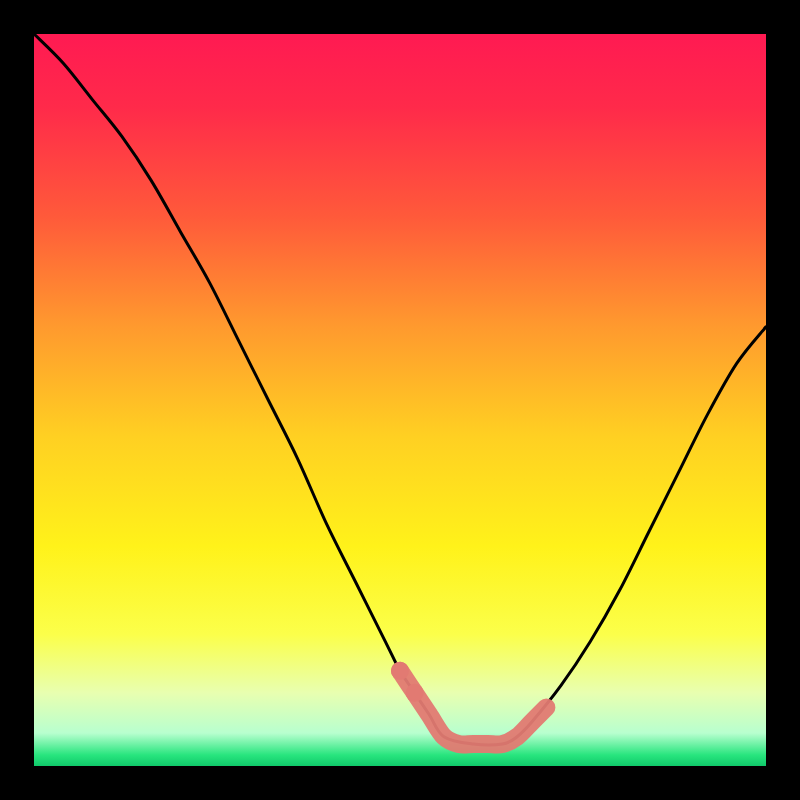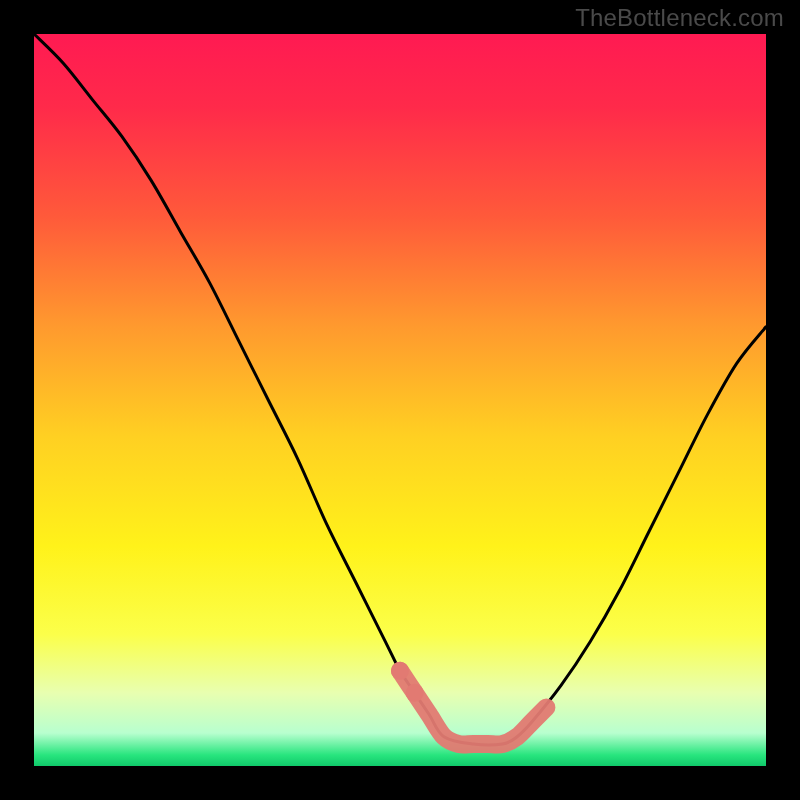--- a/index.html
+++ b/index.html
@@ -31,21 +31,20 @@
   svg {
     position: absolute;
     top: 0;
     left: 0;
   }
 </style>
 </head>
 <body>
 
 <div class="frame">
-  <div class="watermark">TheBottleneck.com</div>
   <svg id="chart-svg" width="800" height="800" viewBox="0 0 800 800">
     <defs>
       <linearGradient id="bg-grad" x1="0" y1="0" x2="0" y2="1">
           <stop offset="0.00%" stop-color="#ff1a52"></stop>
           <stop offset="10.00%" stop-color="#ff2a4a"></stop>
           <stop offset="25.00%" stop-color="#ff5a3a"></stop>
           <stop offset="40.00%" stop-color="#ff9a2e"></stop>
           <stop offset="55.00%" stop-color="#ffd022"></stop>
           <stop offset="70.00%" stop-color="#fff21a"></stop>
           <stop offset="82.00%" stop-color="#fbff4a"></stop>

